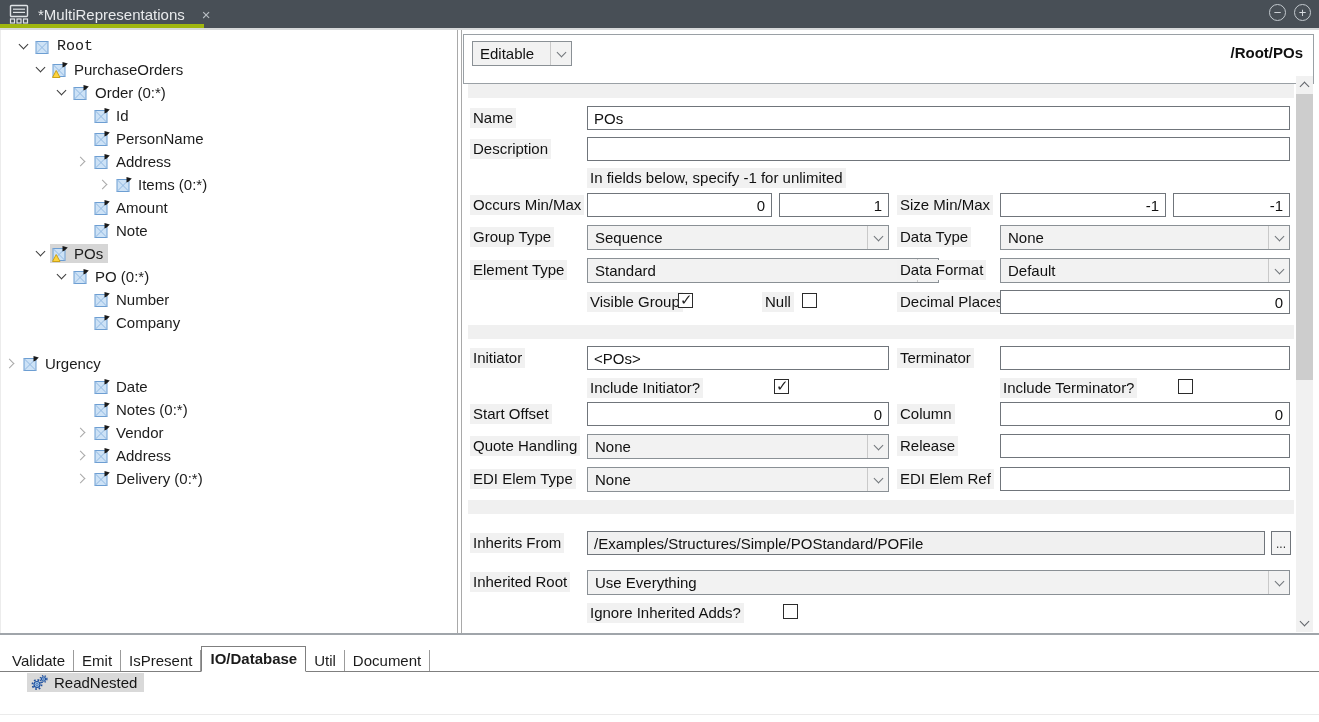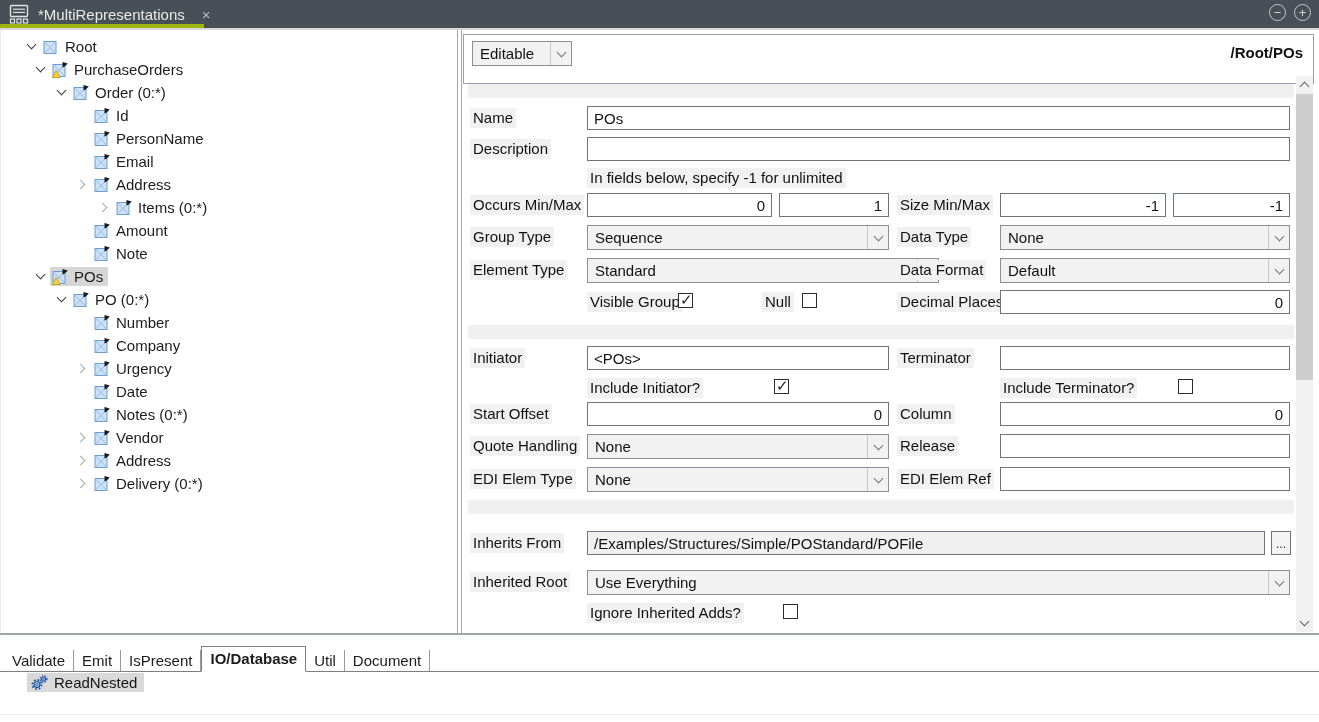--- a/index.html
+++ b/index.html
@@ -95,21 +95,21 @@
   <div id="green-underline"></div>
   <div id="win-controls">
     <div class="wbtn">−</div>
     <div class="wbtn">+</div>
   </div>
 </div>
 <div id="title-strip"></div>
 
 <div id="tree-panel">
   <div id="tree">
-      <div class="trow" style="padding-left: 20px;">
+      <div class="trow" style="padding-left: 12px; font-family: Liberation Mono, monospace;">
         <span class="tchev">
           <span class="chev open"></span>
         </span>
         <span class="nodebox">
           <span class="nicon"><svg width="17" height="17" viewBox="0 0 17 17">
               <rect x="1" y="3.5" width="12" height="12" fill="#cde2f6" stroke="#6d9ed2"></rect>
               <path d="M1 3.5 L13 15.5 M13 3.5 L1 15.5" stroke="#92b9e2" stroke-width="1"></path>
             </svg></span>
           <span>Root</span>
         </span>
@@ -157,31 +157,20 @@
         <span class="nodebox">
           <span class="nicon"><svg width="17" height="17" viewBox="0 0 17 17">
               <rect x="1" y="3.5" width="12" height="12" fill="#cde2f6" stroke="#6d9ed2"></rect>
               <path d="M1 3.5 L13 15.5 M13 3.5 L1 15.5" stroke="#92b9e2" stroke-width="1"></path>
               <path d="M10.5 6.5 L10.5 1 L15.8 2.6 L12.4 5.8 Z" fill="#1a1a1a"></path>
             </svg></span>
           <span>PersonName</span>
         </span>
       </div>
       <div class="trow" style="padding-left: 71px;">
-        <span class="tchev"></span>
-        <span class="nodebox">
-          <span class="nicon"><svg width="17" height="17" viewBox="0 0 17 17">
-              <rect x="1" y="3.5" width="12" height="12" fill="#cde2f6" stroke="#6d9ed2"></rect>
-              <path d="M1 3.5 L13 15.5 M13 3.5 L1 15.5" stroke="#92b9e2" stroke-width="1"></path>
-              <path d="M10.5 6.5 L10.5 1 L15.8 2.6 L12.4 5.8 Z" fill="#1a1a1a"></path>
-            </svg></span>
-          <span>Email</span>
-        </span>
-      </div>
-      <div class="trow" style="padding-left: 71px;">
         <span class="tchev">
           <span class="chev closed"></span>
         </span>
         <span class="nodebox">
           <span class="nicon"><svg width="17" height="17" viewBox="0 0 17 17">
               <rect x="1" y="3.5" width="12" height="12" fill="#cde2f6" stroke="#6d9ed2"></rect>
               <path d="M1 3.5 L13 15.5 M13 3.5 L1 15.5" stroke="#92b9e2" stroke-width="1"></path>
               <path d="M10.5 6.5 L10.5 1 L15.8 2.6 L12.4 5.8 Z" fill="#1a1a1a"></path>
             </svg></span>
           <span>Address</span>
@@ -264,21 +253,21 @@
         <span class="tchev"></span>
         <span class="nodebox">
           <span class="nicon"><svg width="17" height="17" viewBox="0 0 17 17">
               <rect x="1" y="3.5" width="12" height="12" fill="#cde2f6" stroke="#6d9ed2"></rect>
               <path d="M1 3.5 L13 15.5 M13 3.5 L1 15.5" stroke="#92b9e2" stroke-width="1"></path>
               <path d="M10.5 6.5 L10.5 1 L15.8 2.6 L12.4 5.8 Z" fill="#1a1a1a"></path>
             </svg></span>
           <span>Company</span>
         </span>
       </div>
-      <div class="trow" style="padding-left: 71px;">
+      <div class="trow" style=" margin-top: 18px;">
         <span class="tchev">
           <span class="chev closed"></span>
         </span>
         <span class="nodebox">
           <span class="nicon"><svg width="17" height="17" viewBox="0 0 17 17">
               <rect x="1" y="3.5" width="12" height="12" fill="#cde2f6" stroke="#6d9ed2"></rect>
               <path d="M1 3.5 L13 15.5 M13 3.5 L1 15.5" stroke="#92b9e2" stroke-width="1"></path>
               <path d="M10.5 6.5 L10.5 1 L15.8 2.6 L12.4 5.8 Z" fill="#1a1a1a"></path>
             </svg></span>
           <span>Urgency</span>

